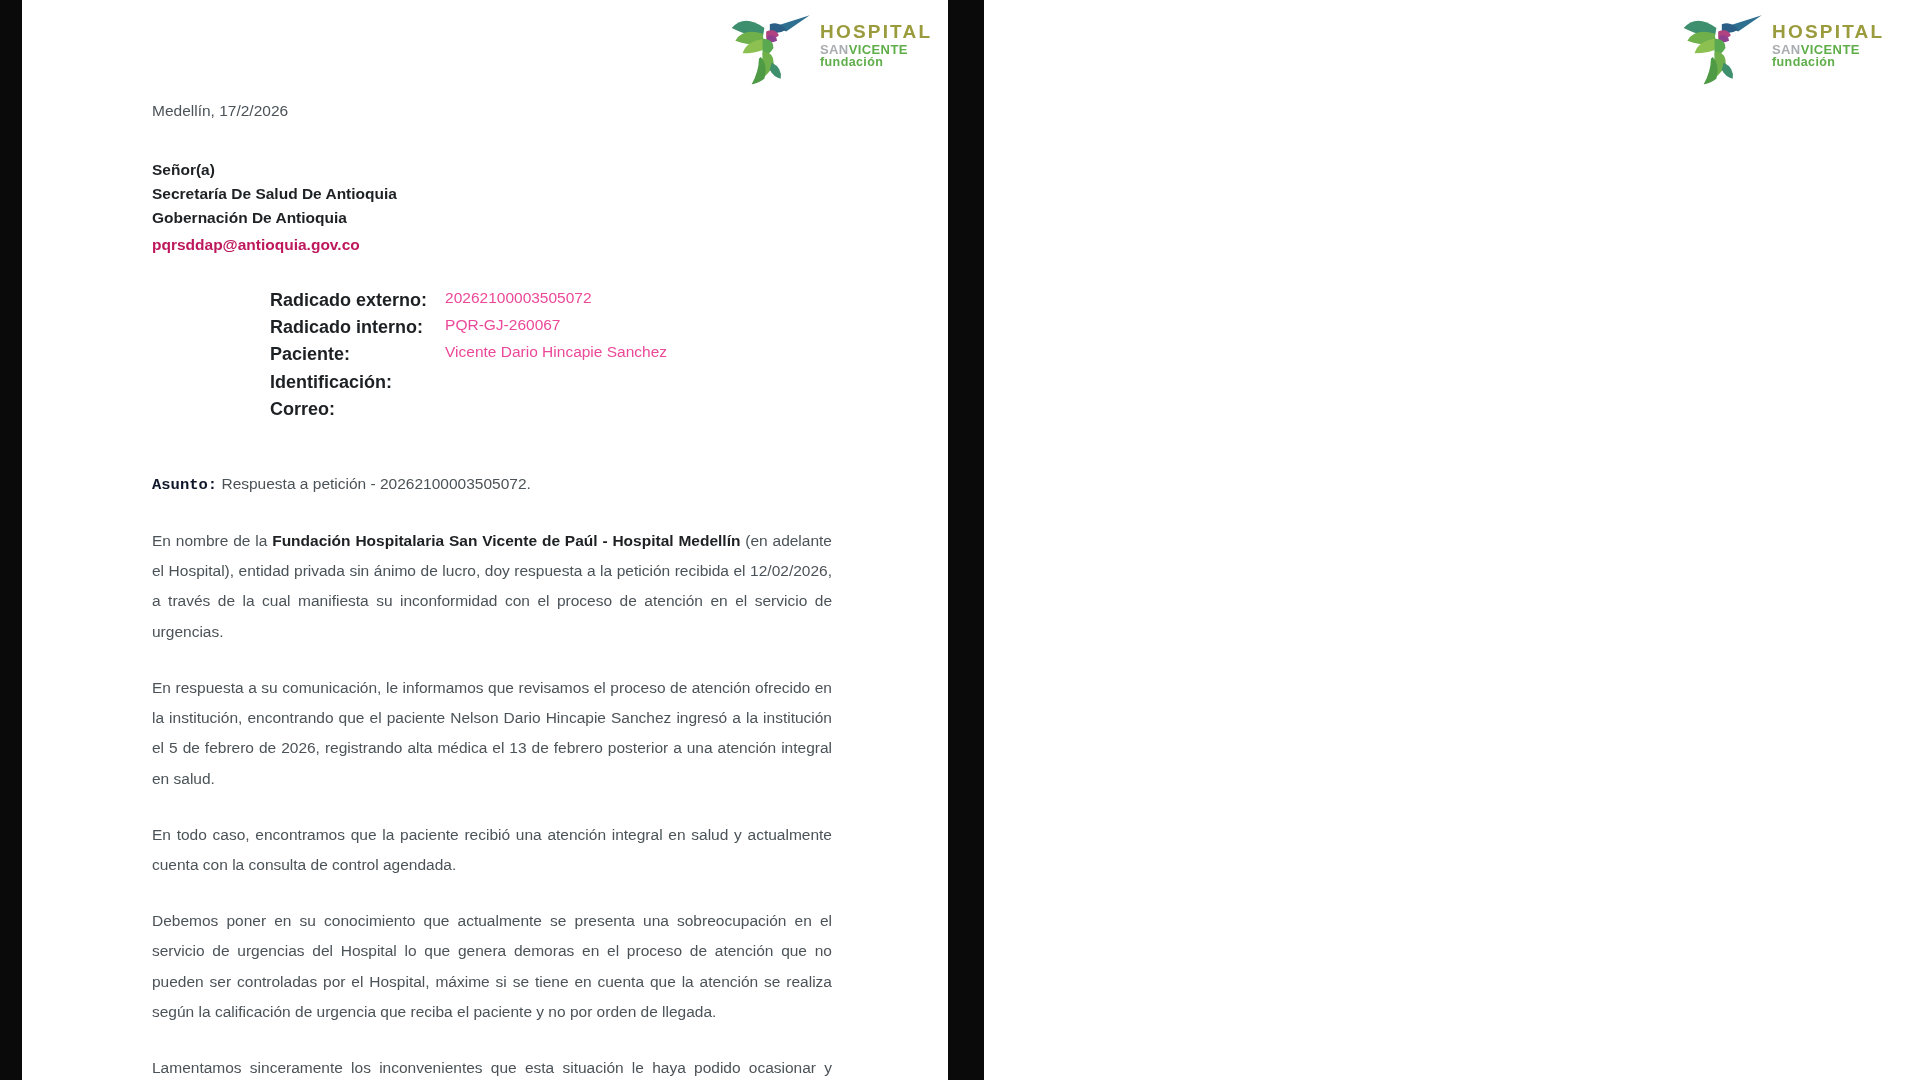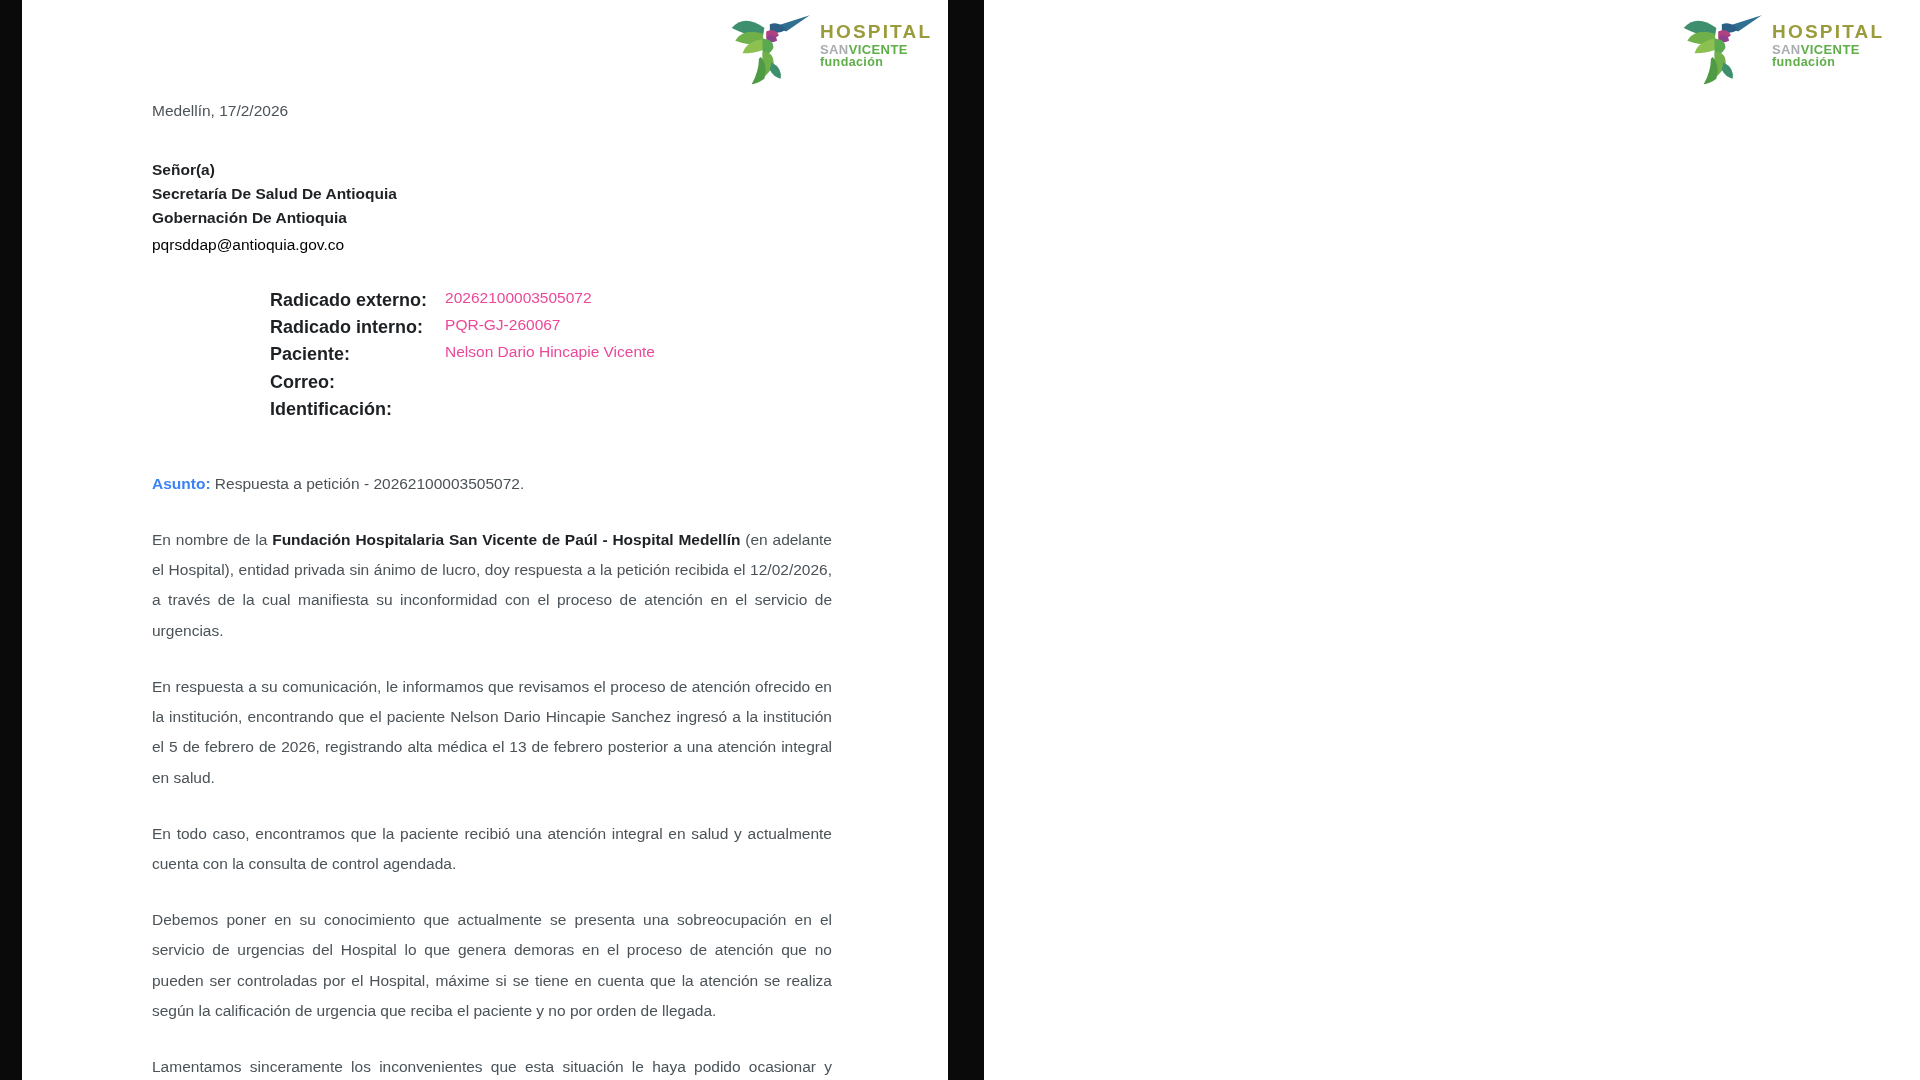--- a/index.html
+++ b/index.html
@@ -84,40 +84,40 @@
     color: #4b5358;
     font-size: 15.5px;
     line-height: 1.95;
   }
   .letter-left  { left: 130px; top: 96px; width: 680px; }
 
   .date-line { margin: 0 0 32px 0; color: #4b5358; }
 
   .addressee { margin: 0 0 4px 0; line-height: 1.55; }
   .addressee .b { font-weight: 700; color: #1d2124; display: block; }
-  .addressee .mail { display: block; color: #000000; margin-top: 3px; }
+  .addressee .mail { display: block; color: #be185d; margin-top: 3px; font-weight: bold; }
 
   .ref-table {
     margin: 30px 0 0 118px;
     border-collapse: collapse;
     line-height: 1.45;
   }
   .ref-table td { padding: 0 0 1px 0; vertical-align: top; }
   .ref-label {
     font-weight: 700;
     color: #1d2124;
     font-size: 18px;
     white-space: nowrap;
     padding-right: 18px !important;
   }
   .ref-value { color: #ec4899; font-size: 15.5px; white-space: nowrap; margin-left: 39px; }
   .ref-redacted { display: inline-block; min-width: 200px; height: 15px; }
 
   .subject { margin: 46px 0 0 0; }
-  .subject .b { font-weight: 700; color: #3b82f6; }
+  .subject .b { font-weight: 700; color: #0f172a; font-family: Liberation Mono, monospace; }
 
   p.para {
     margin: 26px 0 0 0;
     text-align: justify;
     text-justify: inter-word;
   }
   p.para:first-of-type { margin-top: 0; }
   .para .b { font-weight: 700; color: #1d2124; }
   .para.last-line-natural { text-align-last: left; }
 </style>
@@ -165,28 +165,28 @@
           <tr>
             <td class="ref-label">Radicado externo:</td>
             <td class="ref-value">20262100003505072</td>
           </tr>
           <tr>
             <td class="ref-label">Radicado interno:</td>
             <td class="ref-value">PQR-GJ-260067</td>
           </tr>
           <tr>
             <td class="ref-label">Paciente:</td>
-            <td class="ref-value">Nelson Dario Hincapie Vicente</td>
+            <td class="ref-value">Vicente Dario Hincapie Sanchez</td>
+          </tr>
+          <tr>
+            <td class="ref-label">Identificación:</td>
+            <td class="ref-value"><span class="ref-redacted"></span></td>
           </tr>
           <tr>
             <td class="ref-label">Correo:</td>
-            <td class="ref-value"><span class="ref-redacted"></span></td>
-          </tr>
-          <tr>
-            <td class="ref-label">Identificación:</td>
             <td class="ref-value"><span class="ref-redacted"></span></td>
           </tr>
         </tbody>
       </table>
 
       <p class="subject"><span class="b">Asunto:</span><span> Respuesta a petición - 20262100003505072.</span></p>
 
       <p class="para"><span>En nombre de la </span><span class="b">Fundación Hospitalaria San Vicente de Paúl - Hospital Medellín</span><span> (en adelante el Hospital), entidad privada sin ánimo de lucro, doy respuesta a la petición recibida el 12/02/2026, a través de la cual manifiesta su inconformidad con el proceso de atención en el servicio de urgencias.</span></p>
 
       <p class="para">En respuesta a su comunicación, le informamos que revisamos el proceso de atención ofrecido en la institución, encontrando que el paciente Nelson Dario Hincapie Sanchez ingresó a la institución el 5 de febrero de 2026, registrando alta médica el 13 de febrero posterior a una atención integral en salud.</p>

